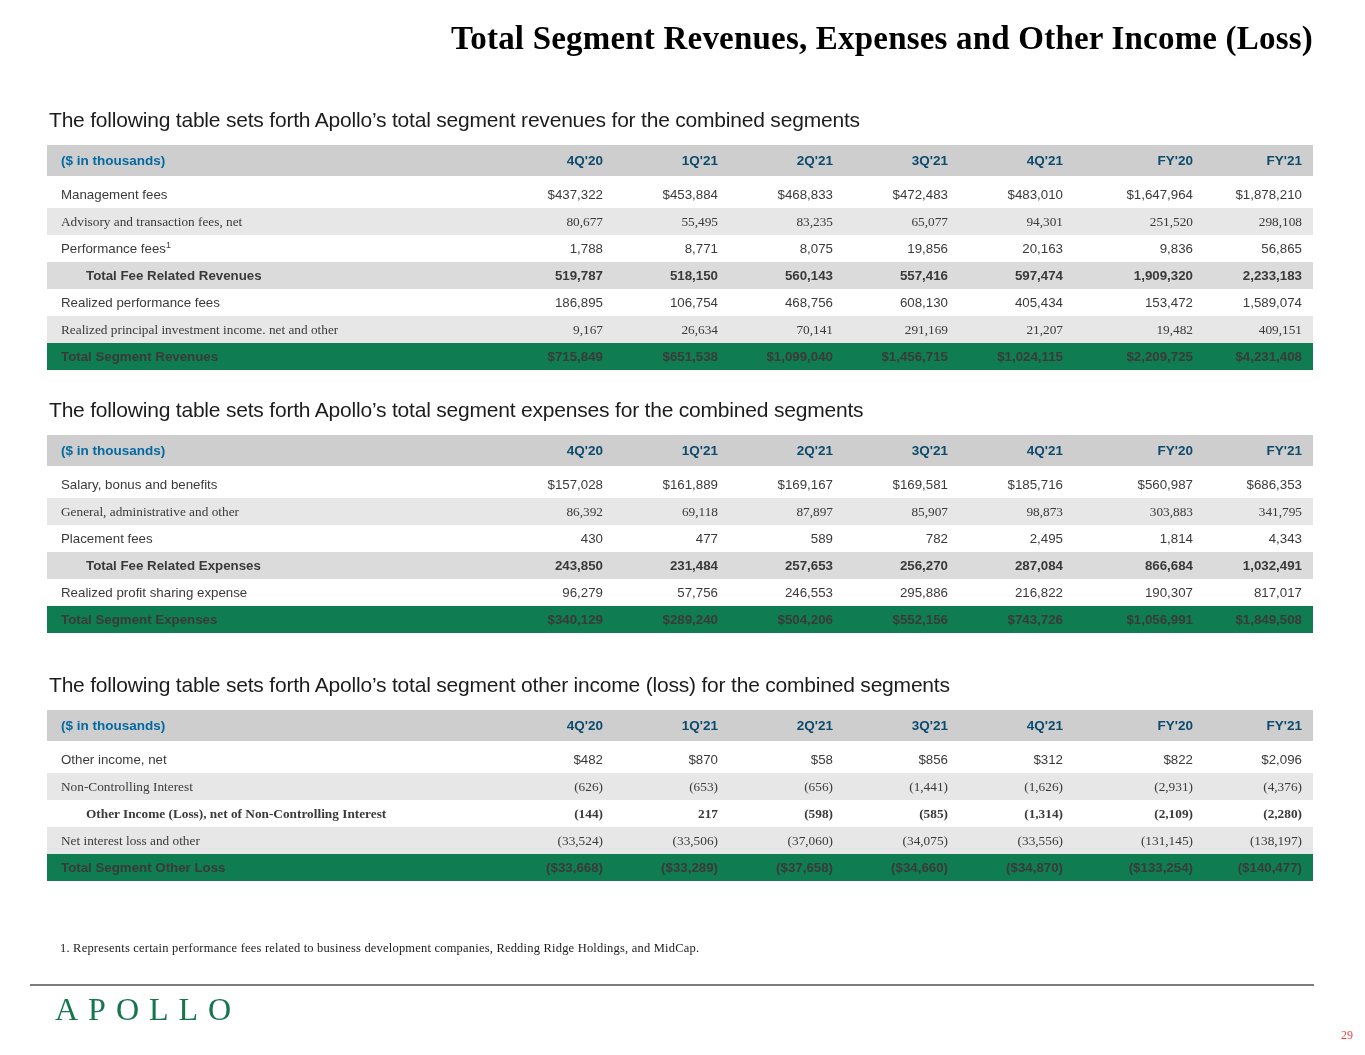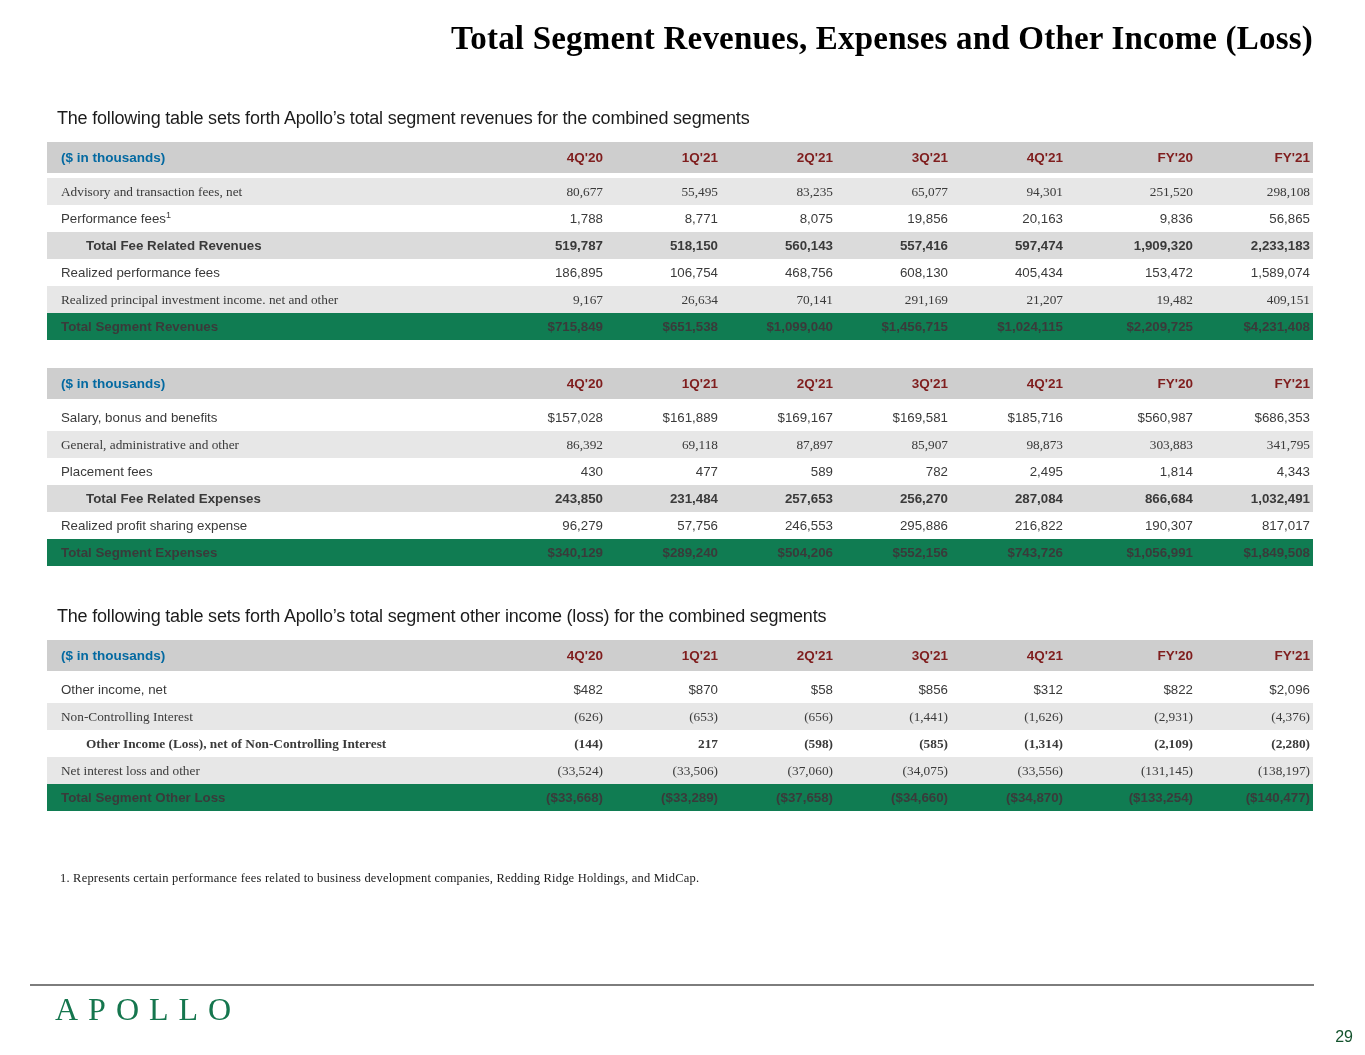--- a/index.html
+++ b/index.html
@@ -24,23 +24,23 @@
   h1.title {
     font-family: "Liberation Serif", serif;
     font-weight: bold;
     font-size: 33px;
     color: #000000;
     margin: 20px 0 0 1px;
     letter-spacing: 0.2px;
     text-align: right;
   }
   .table-section .caption {
-    font-size: 18px;
+    font-size: 21px;
     color: #1c1c1c;
-    margin: 0 0 13px 10px;
+    margin: 0 0 13px 2px;
     letter-spacing: -0.2px;
   }
   .table-section.first { margin-top: 51px; }
   .table-section.second { margin-top: 28px; }
   .table-section.third { margin-top: 40px; }
 
   table.fin-table {
     border-collapse: collapse;
     table-layout: fixed;
     width: 1266px;
@@ -51,21 +51,21 @@
     text-align: right;
     white-space: nowrap;
     overflow: hidden;
   }
   table.fin-table th.unit, table.fin-table td.rowlabel {
     text-align: left;
     padding: 0 0 0 14px;
   }
   table.fin-table thead th {
     background: #cecece;
-    color: #7f1d1d;
+    color: #0c4a6e;
     font-weight: bold;
     font-size: 13.5px;
     height: 31px;
     border-bottom: 5px solid #ffffff;
   }
   table.fin-table thead th.unit {
     color: #0369a1;
   }
   table.fin-table tbody td { height: 27px; color: #3a3a3a; }
   tr.row-plain td { background: #ffffff; }
@@ -84,21 +84,21 @@
   tr.row-subtotal td.rowlabel, tr.row-subtotal_white td.rowlabel {
     padding-left: 39px;
   }
   tr.row-total td {
     background: #107c52;
     color: #ffffff;
     font-weight: bold;
     height: 27px;
   }
   table.fin-table td:last-child, table.fin-table th:last-child {
-    padding-right: 3px;
+    padding-right: 11px;
   }
   sup.fn-ref {
     font-size: 9px;
     vertical-align: super;
     line-height: 0;
   }
   .footnote {
     font-family: "Liberation Serif", serif;
     font-size: 12.5px;
     color: #1a1a1a;
@@ -120,22 +120,23 @@
     font-family: "Liberation Serif", serif;
     font-size: 32px;
     color: #15764e;
     letter-spacing: 10px;
     font-weight: 400;
   }
   .page-number {
     position: absolute;
     right: 12px;
     top: 1028px;
-    font-size: 16px;
-    color: #14532d;
+    font-size: 12px;
+    color: #ef4444;
+    font-family: Liberation Serif, serif;
   }
 </style>
 </head>
 <body>
 
 <div class="content">
   <h1 class="title">Total Segment Revenues, Expenses and Other Income (Loss)</h1>
   <div id="tables-root">
       <section class="table-section first">
         <p class="caption">The following table sets forth Apollo’s total segment revenues for the combined segments</p>
@@ -156,20 +157,30 @@
               <th>4Q'20</th>
               <th>1Q'21</th>
               <th>2Q'21</th>
               <th>3Q'21</th>
               <th>4Q'21</th>
               <th>FY'20</th>
               <th>FY'21</th>
             </tr>
           </thead>
           <tbody>
+            <tr class="row-plain">
+              <td class="rowlabel">Management fees</td>
+              <td>$437,322</td>
+              <td>$453,884</td>
+              <td>$468,833</td>
+              <td>$472,483</td>
+              <td>$483,010</td>
+              <td>$1,647,964</td>
+              <td>$1,878,210</td>
+            </tr>
             <tr class="row-stripe">
               <td class="rowlabel">Advisory and transaction fees, net</td>
               <td>80,677</td>
               <td>55,495</td>
               <td>83,235</td>
               <td>65,077</td>
               <td>94,301</td>
               <td>251,520</td>
               <td>298,108</td>
             </tr>
@@ -220,20 +231,21 @@
               <td>$1,099,040</td>
               <td>$1,456,715</td>
               <td>$1,024,115</td>
               <td>$2,209,725</td>
               <td>$4,231,408</td>
             </tr>
           </tbody>
         </table>
       </section>
       <section class="table-section second">
+        <p class="caption">The following table sets forth Apollo’s total segment expenses for the combined segments</p>
         <table class="fin-table">
           <colgroup>
             <col style="width: 449px;">
             <col style="width: 115px;">
             <col style="width: 115px;">
             <col style="width: 115px;">
             <col style="width: 115px;">
             <col style="width: 115px;">
             <col style="width: 130px;">
             <col style="width: 112px;">

